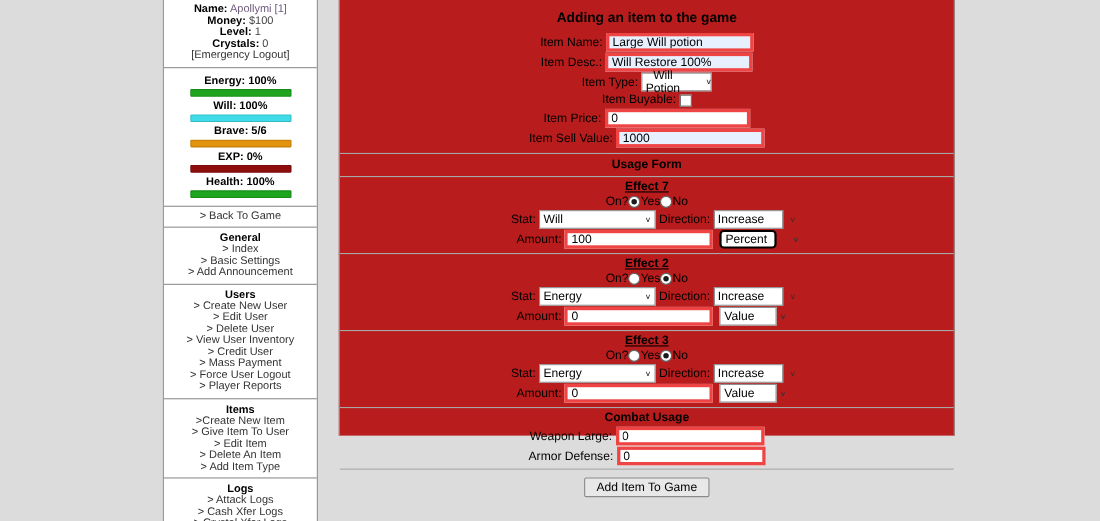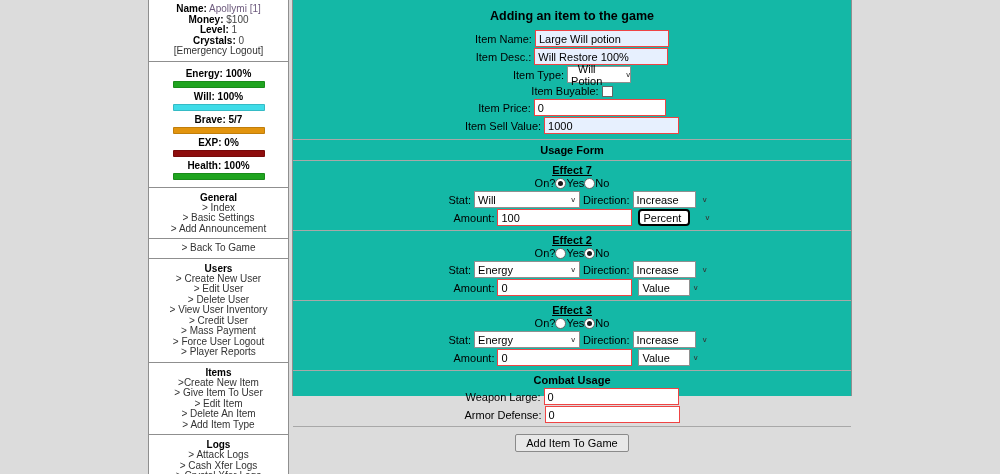--- a/index.html
+++ b/index.html
@@ -18,29 +18,29 @@
   .sb-section{border-bottom:1px solid #8f8f8f;padding:4px 2px;text-align:center;}
   .sb-line{font-size:10px;line-height:10.5px;color:#444;}
   .sb-line b{color:#000;}
   .name-val{color:#6d5a7d;text-align:right;}
   .sb-link{font-size:10px;line-height:10.5px;color:#333;cursor:pointer;}
   .sb-title{font-size:10px;line-height:11px;font-weight:bold;color:#000;}
   .bar-label{font-size:10px;line-height:11px;font-weight:bold;color:#000;margin-top:2px;}
   .bar{width:92px;height:7px;margin:2px auto 3px;border-radius:1px;box-shadow:inset 0 0 0 1px rgba(0,0,0,0.15);}
   
   .main{
-    position:absolute;left:292px;top:0;width:558px;height:396px;background:#14b8a6;
+    position:absolute;left:308px;top:0;width:558px;height:396px;background:#b91c1c;
     border-left:1px solid #8f8f8f;border-right:1px solid #8f8f8f;
   }
   .m-section{border-bottom:1px solid #a8a8a8;text-align:center;}
   .m-title{font-size:12.5px;font-weight:bold;color:#000;padding-top:9px;margin-bottom:7px;}
   .frow,.e-row{display:flex;align-items:center;justify-content:center;gap:3px;margin:1px 0;}
   .flabel{font-size:11px;color:#000;white-space:nowrap;}
   .tin{
-    height:17px;box-sizing:border-box;border:1px solid #ef4444;background:#fff;
+    height:17px;box-sizing:border-box;border:3px solid #ef4444;background:#fff;
     font-size:11px;color:#000;padding:0 3px;font-family:"Liberation Sans",sans-serif;border-radius:0;
   }
   .af{background:#e7f0fe;}
   .sel{
     display:inline-flex;align-items:center;justify-content:space-between;
     height:17px;box-sizing:border-box;border:1px solid #8f8f8f;background:#fff;
     padding:0 3px;font-size:11px;color:#000;cursor:pointer;gap:20px;
   }
   .sel.checked{border:2px solid #000;border-radius:4px;}
   .chev{font-size:8px;color:#333;margin-left:3px;transform:scaleY(.85);}
@@ -72,37 +72,37 @@
     <div class="sb-line"><b>Level:</b> <span>1</span></div>
     <div class="sb-line"><b>Crystals:</b> <span>0</span></div>
     <div class="sb-line sb-link">[Emergency Logout]</div>
   </div>
 
   <div class="sb-section">
     <div class="bar-label">Energy: 100%</div>
     <div class="bar" style="background-color: rgb(31, 164, 31);"></div>
     <div class="bar-label">Will: 100%</div>
     <div class="bar" style="background-color: rgb(63, 220, 232);"></div>
-    <div class="bar-label">Brave: 5/7</div>
+    <div class="bar-label">Brave: 5/6</div>
     <div class="bar" style="background-color: rgb(226, 148, 14);"></div>
     <div class="bar-label">EXP: 0%</div>
     <div class="bar" style="background-color: rgb(142, 13, 13);"></div>
     <div class="bar-label">Health: 100%</div>
     <div class="bar" style="background-color: rgb(31, 164, 31);"></div>
   </div>
 
   <div class="sb-section">
+    <div class="sb-link">&gt; Back To Game</div>
+  </div>
+
+  <div class="sb-section">
     <div class="sb-title">General</div>
     <div class="sb-link">&gt; Index</div>
     <div class="sb-link">&gt; Basic Settings</div>
     <div class="sb-link">&gt; Add Announcement</div>
-  </div>
-
-  <div class="sb-section">
-    <div class="sb-link">&gt; Back To Game</div>
   </div>
 
   <div class="sb-section">
     <div class="sb-title">Users</div>
     <div class="sb-link">&gt; Create New User</div>
     <div class="sb-link">&gt; Edit User</div>
     <div class="sb-link">&gt; Delete User</div>
     <div class="sb-link">&gt; View User Inventory</div>
     <div class="sb-link">&gt; Credit User</div>
     <div class="sb-link">&gt; Mass Payment</div>

